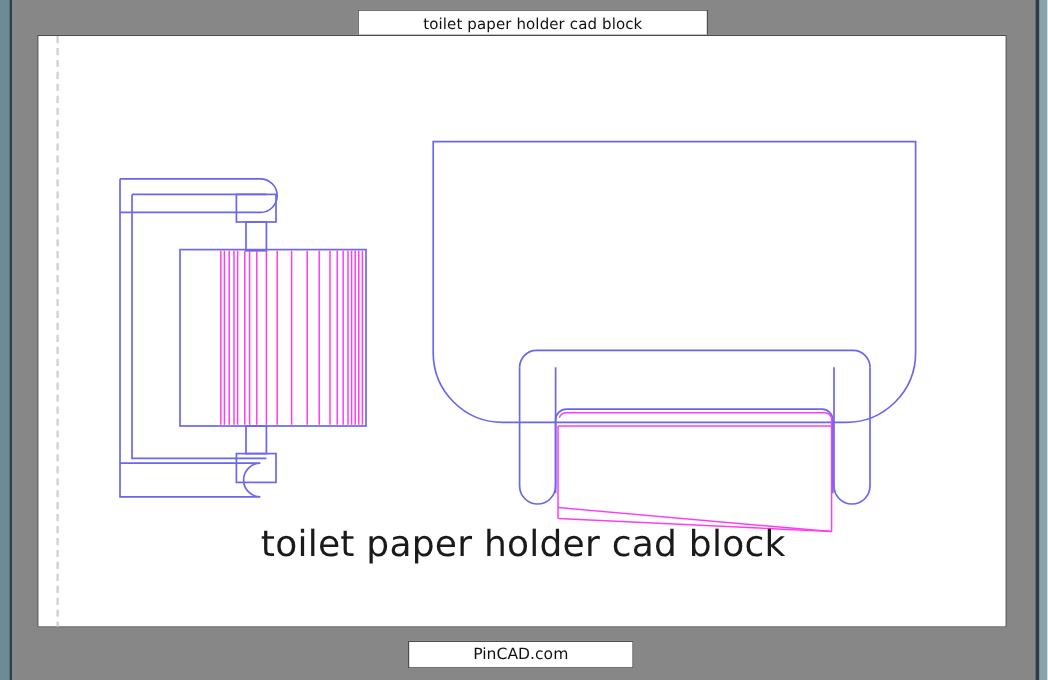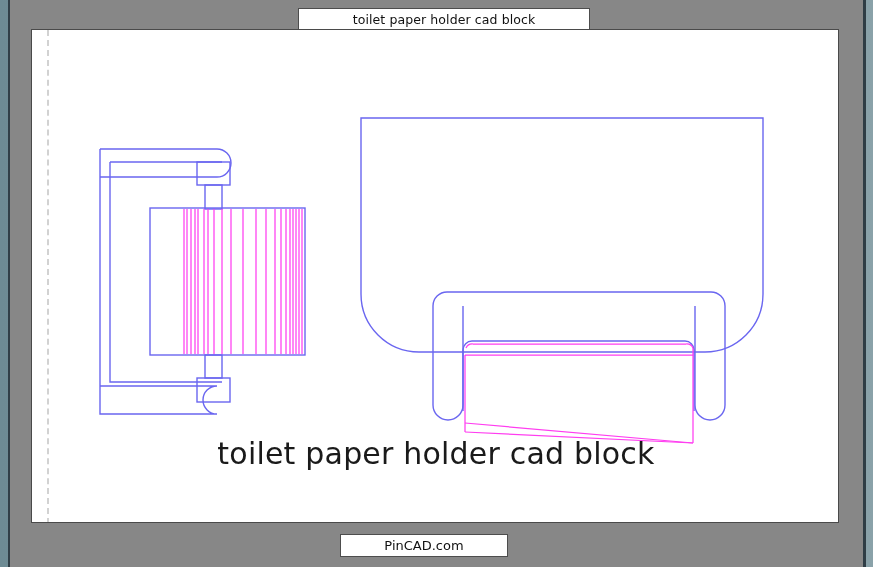--- a/index.html
+++ b/index.html
@@ -88,21 +88,21 @@
     color: #111111;
     letter-spacing: 0.1px;
     white-space: nowrap;
   }
 
   
   #footer-plate {
     position: absolute;
     left: 340px;
     top: 534px;
-    width: 168px;
+    width: 188px;
     height: 23px;
     background: #ffffff;
     border: 1px solid #4d4d4d;
     box-sizing: border-box;
     display: flex;
     align-items: center;
     justify-content: center;
   }
   #footer-plate .txt {
     font-size: 13px;

